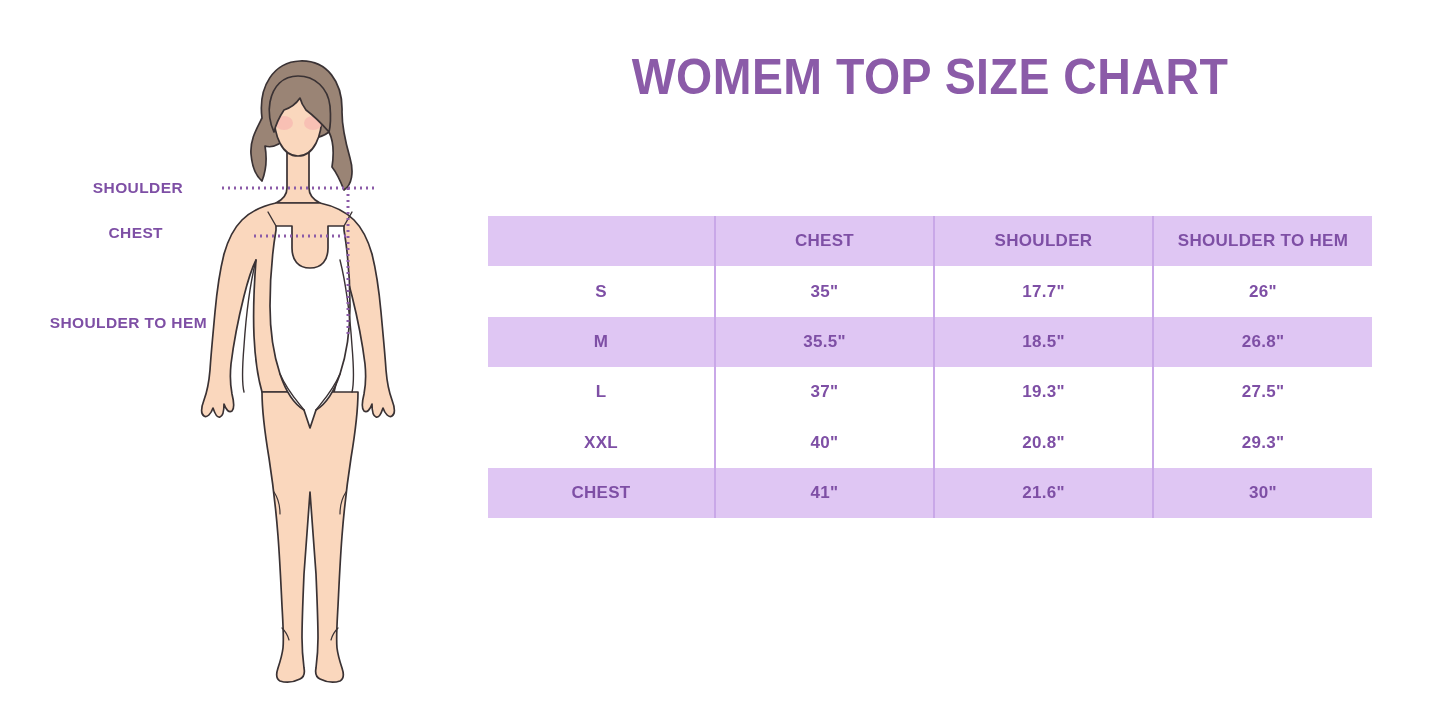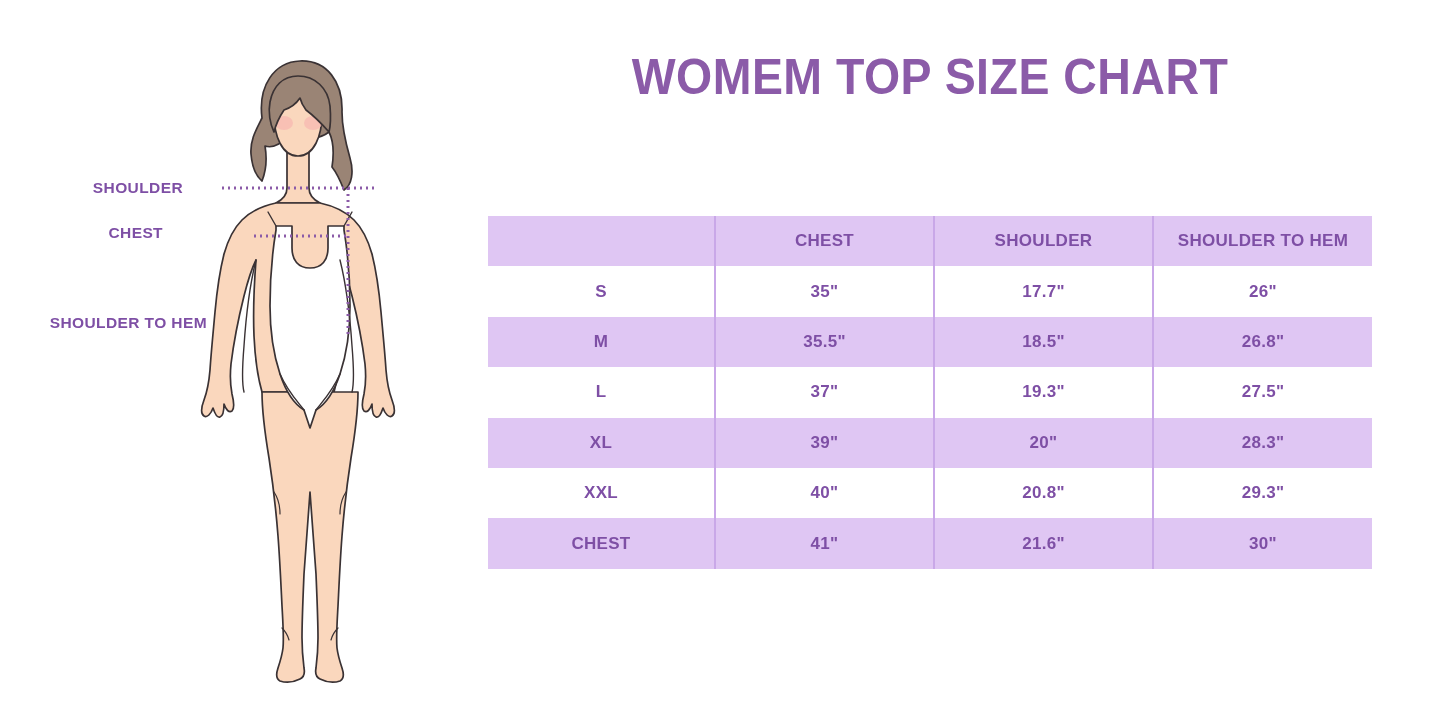--- a/index.html
+++ b/index.html
@@ -261,26 +261,20 @@
         <td>35.5"</td>
         <td>18.5"</td>
         <td>26.8"</td>
       </tr>
       <tr class="row-plain">
         <td>L</td>
         <td>37"</td>
         <td>19.3"</td>
         <td>27.5"</td>
       </tr>
-      <tr class="row-shaded">
-        <td>XL</td>
-        <td>39"</td>
-        <td>20"</td>
-        <td>28.3"</td>
-      </tr>
       <tr class="row-plain">
         <td>XXL</td>
         <td>40"</td>
         <td>20.8"</td>
         <td>29.3"</td>
       </tr>
       <tr class="row-shaded">
         <td>CHEST</td>
         <td>41"</td>
         <td>21.6"</td>

